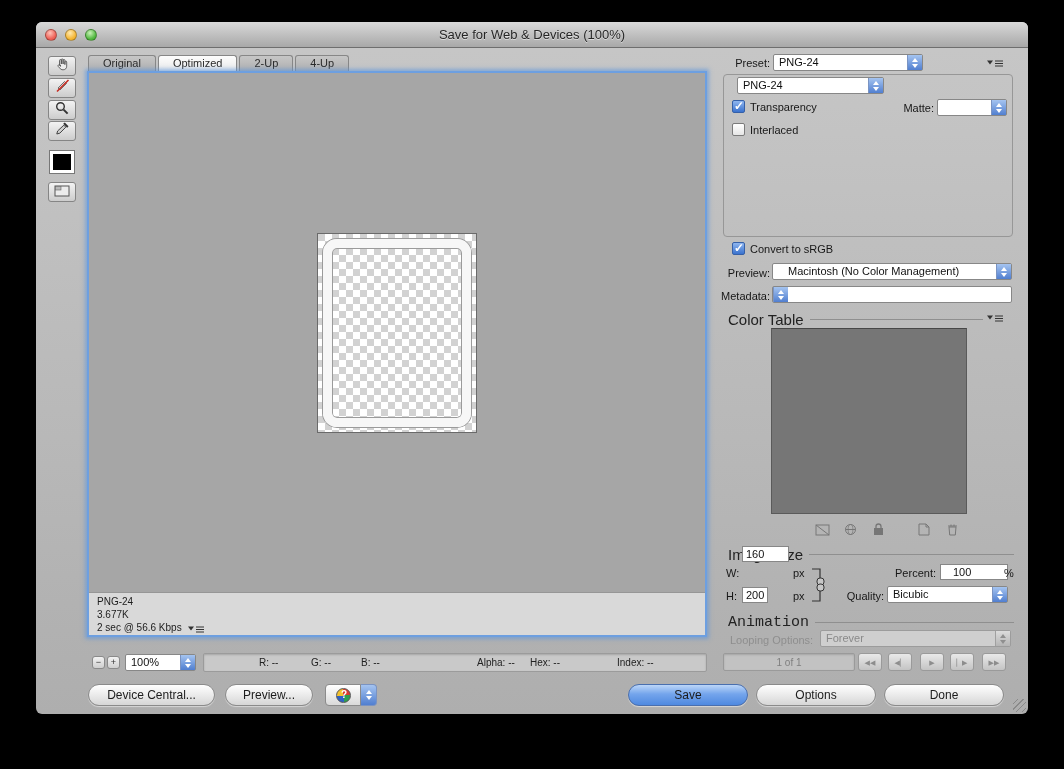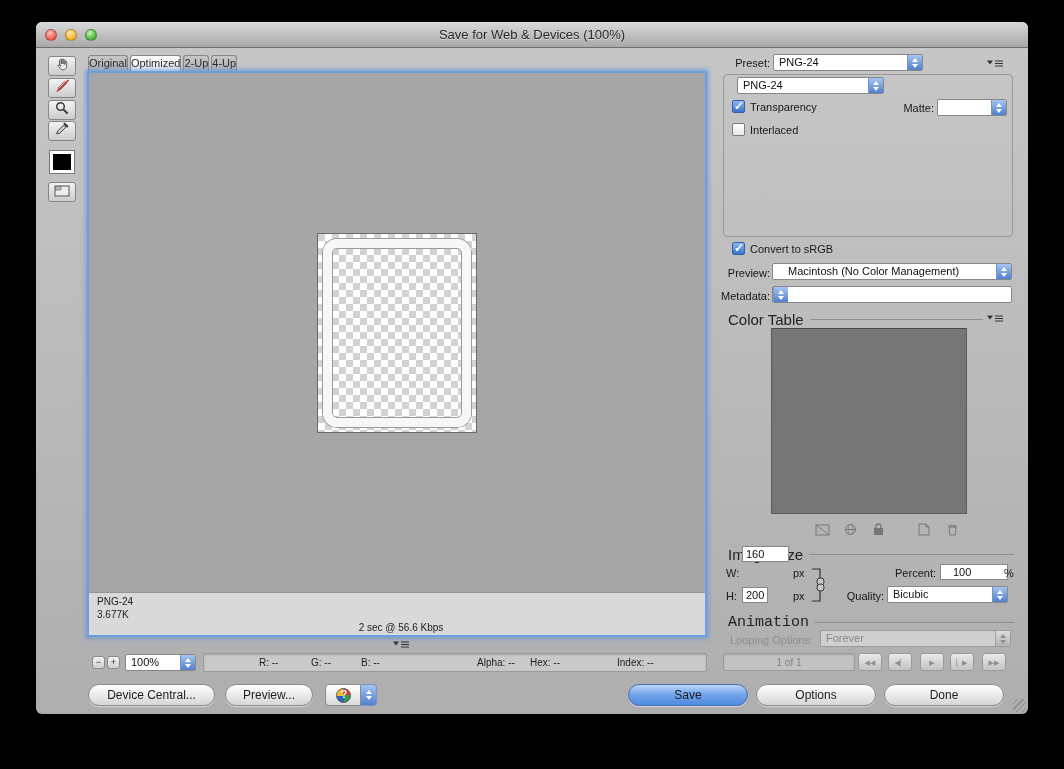--- a/index.html
+++ b/index.html
@@ -25,39 +25,39 @@
   
   .tool { position:absolute; left:12px; width:28px; height:20px;
           background:linear-gradient(#f3f3f3,#cccccc); border:1px solid #858585;
           border-radius:3px; display:flex; align-items:center; justify-content:center; }
   .swatchbox { position:absolute; left:13px; width:26px; height:24px; background:#fff;
                border:1px solid #777; padding:3px; }
   .swatchbox .fill { width:100%; height:100%; background:#000; }
 
   
   .tabs { position:absolute; left:52px; top:33px; display:flex; gap:2px; height:16px; }
-  .tab { padding:0 0; font-size:11px; line-height:15px; color:#2a2a2a;
+  .tab { padding:0 14px; font-size:11px; line-height:15px; color:#2a2a2a;
          background:linear-gradient(#c6c6c6,#b0b0b0); border:1px solid #878787;
          border-bottom:none; border-radius:3px 3px 0 0; }
   .tab.selected { background:linear-gradient(#fdfdfd,#e9e9e9); }
 
   
   .preview { position:absolute; left:51px; top:49px; width:620px; height:566px;
              background:#a6a6a6; border:2px solid #6d9fe0;
              box-shadow:0 0 4px 2px rgba(95,150,220,.65); }
   .canvas { position:absolute; left:0; right:0; top:0; bottom:43px;
             display:flex; align-items:center; justify-content:center; }
   .opt-image { width:160px; height:200px; position:relative; border:1px solid #6a6a6a;
                background:repeating-conic-gradient(#ffffff 0% 25%, #d2d2d2 0% 50%) 0 0 / 14px 14px; }
   .img-frame { position:absolute; inset:5px; border:9px solid #f7f7f7; border-radius:14px;
                box-shadow:0 0 0 1px #9b9b9b, inset 0 0 0 1px #9b9b9b; }
   .optinfo { position:absolute; left:0; right:0; bottom:0; height:43px; background:#d9d9d9;
              border-top:1px solid #969696; font-size:10px; color:#1d1d1d;
              padding:2px 0 0 8px; line-height:13px; }
-  .optinfo .row { display:flex; align-items:center; gap:5px;flex-direction:column; }
+  .optinfo .row { display:flex; align-items:flex-end; gap:5px; }
 
   
   .flyout { display:inline-flex; width:18px; height:10px; }
 
   
   .combo { position:absolute; height:17px; background:#fff; border:1px solid #878787;
            border-radius:2px; display:flex; align-items:stretch; font-size:11px; color:#111; }
   .combo .ctext { flex:1; padding:1px 5px 0; white-space:nowrap; overflow:hidden; }
   .combo .stepper { width:15px; background:linear-gradient(#a5c4f0,#517fd0);
                     border-left:1px solid #7a93c2; display:flex; flex-direction:column;

